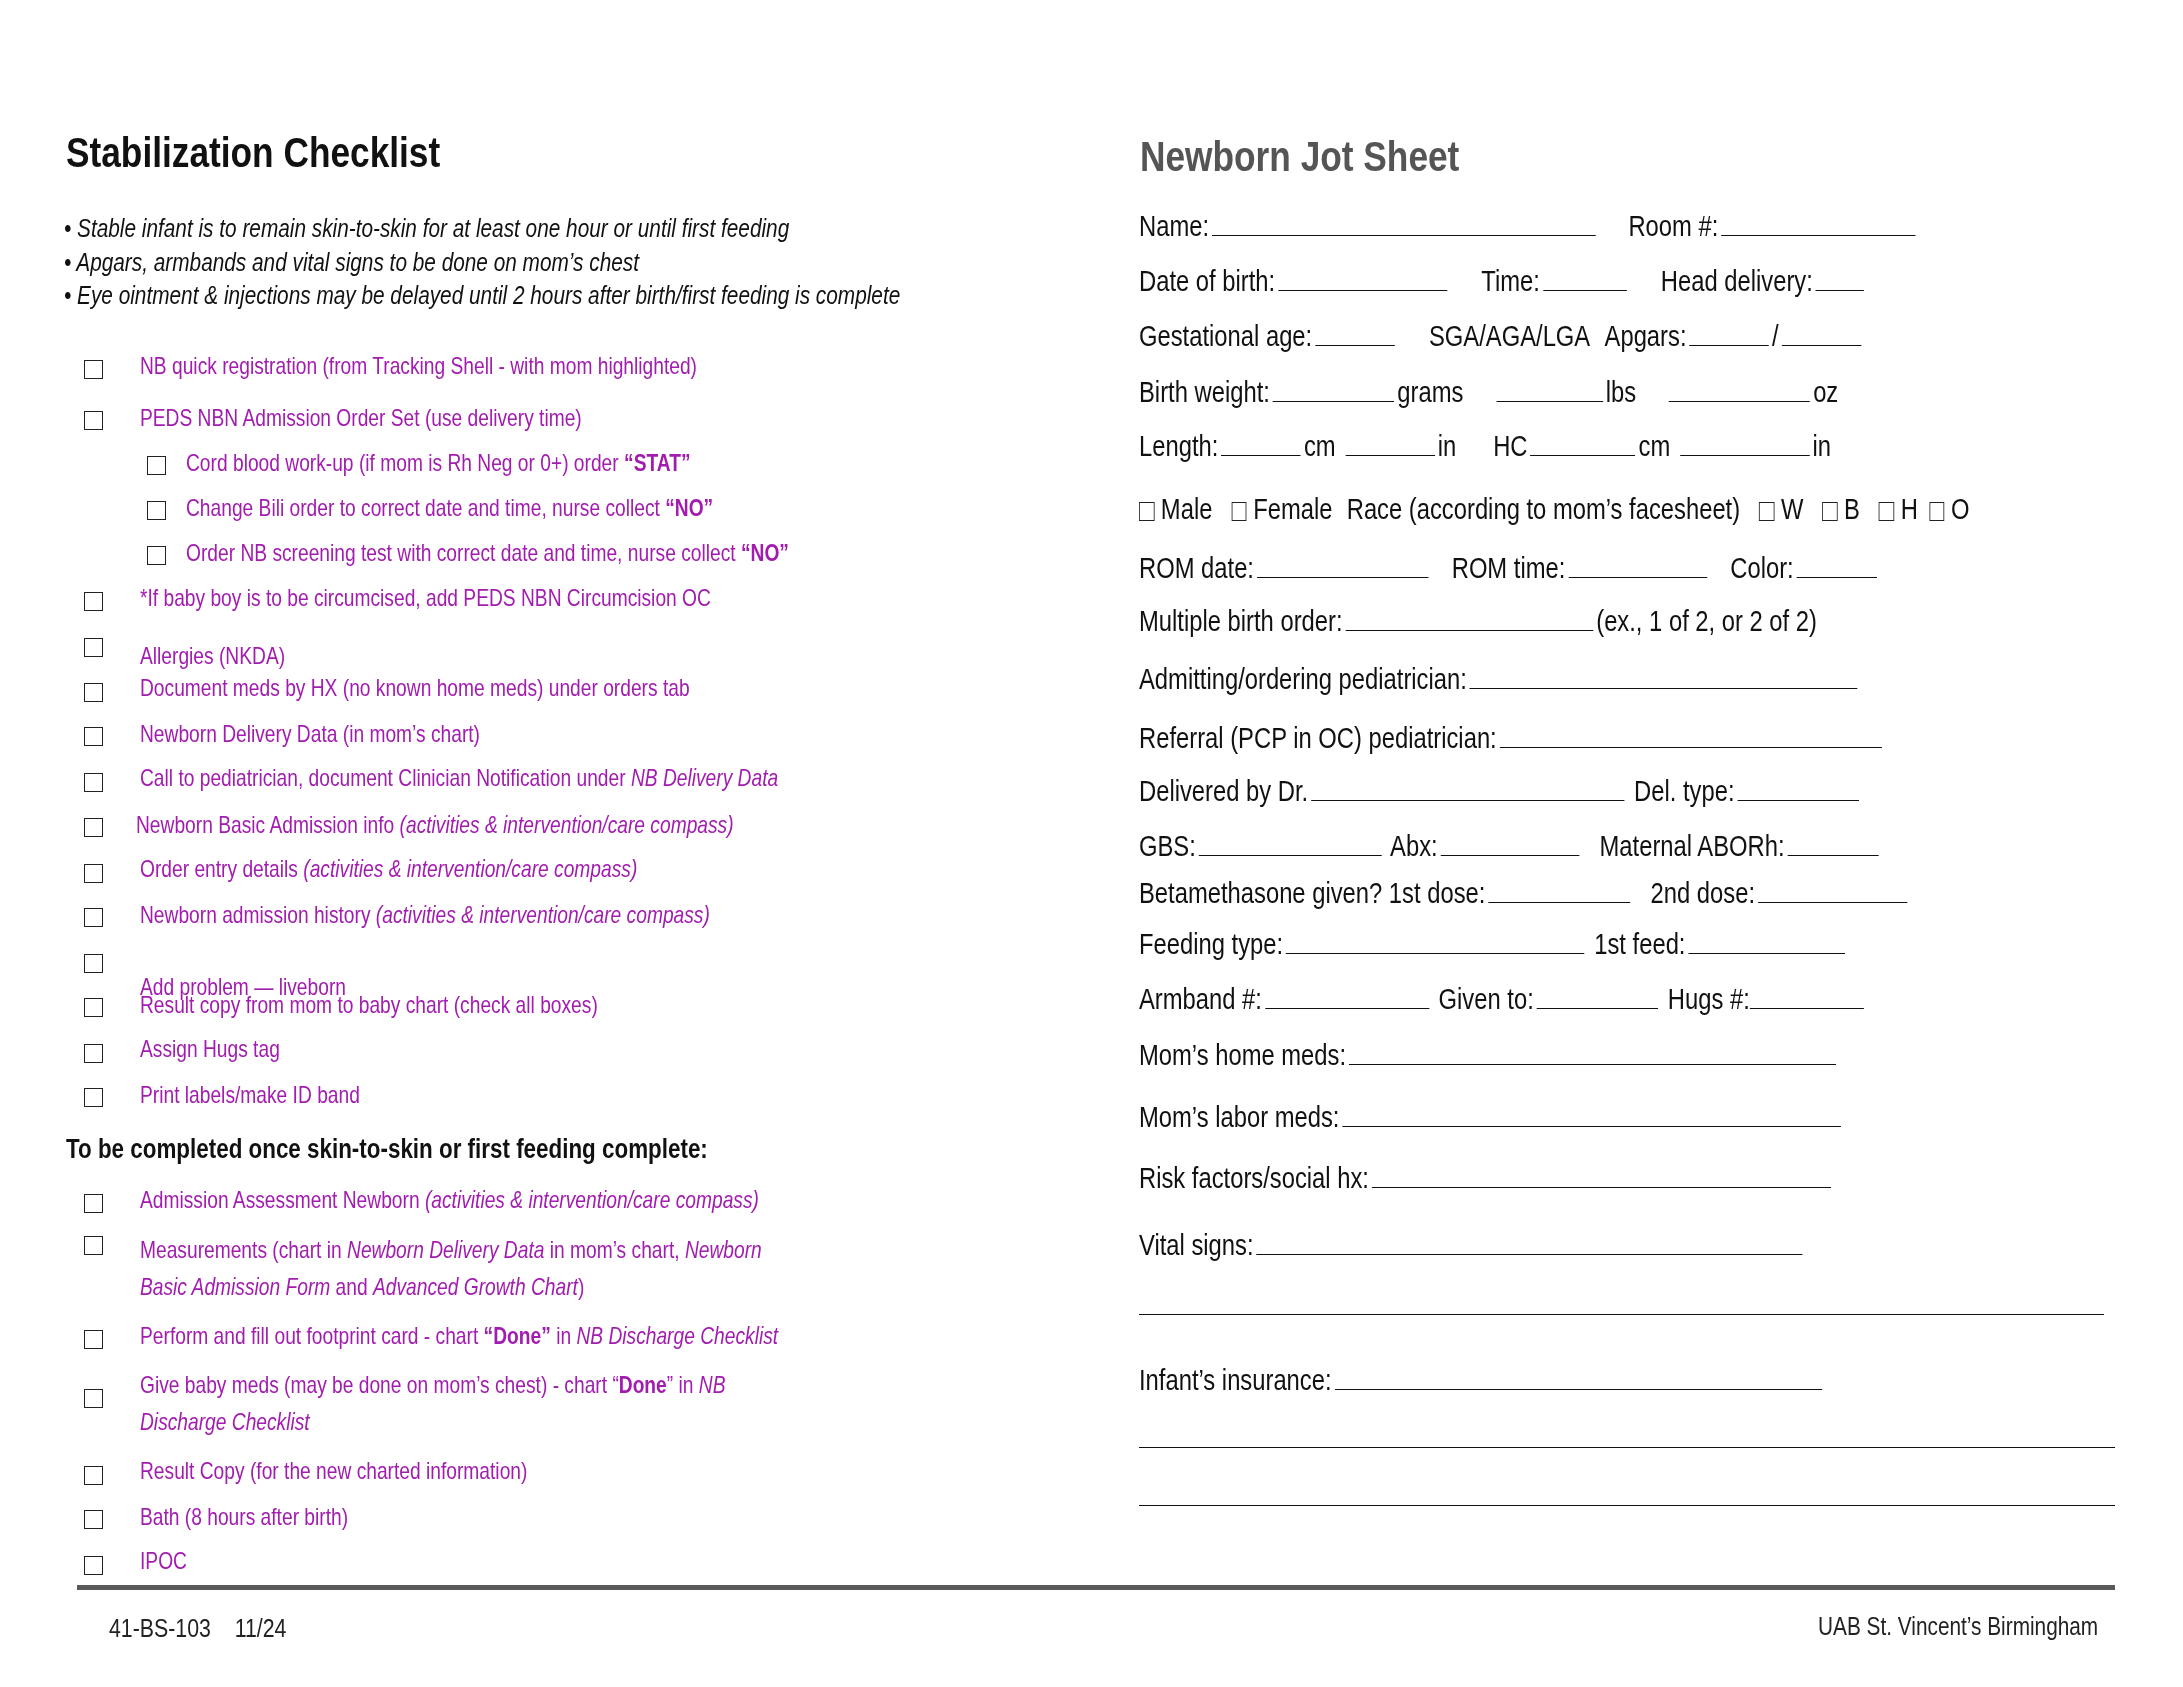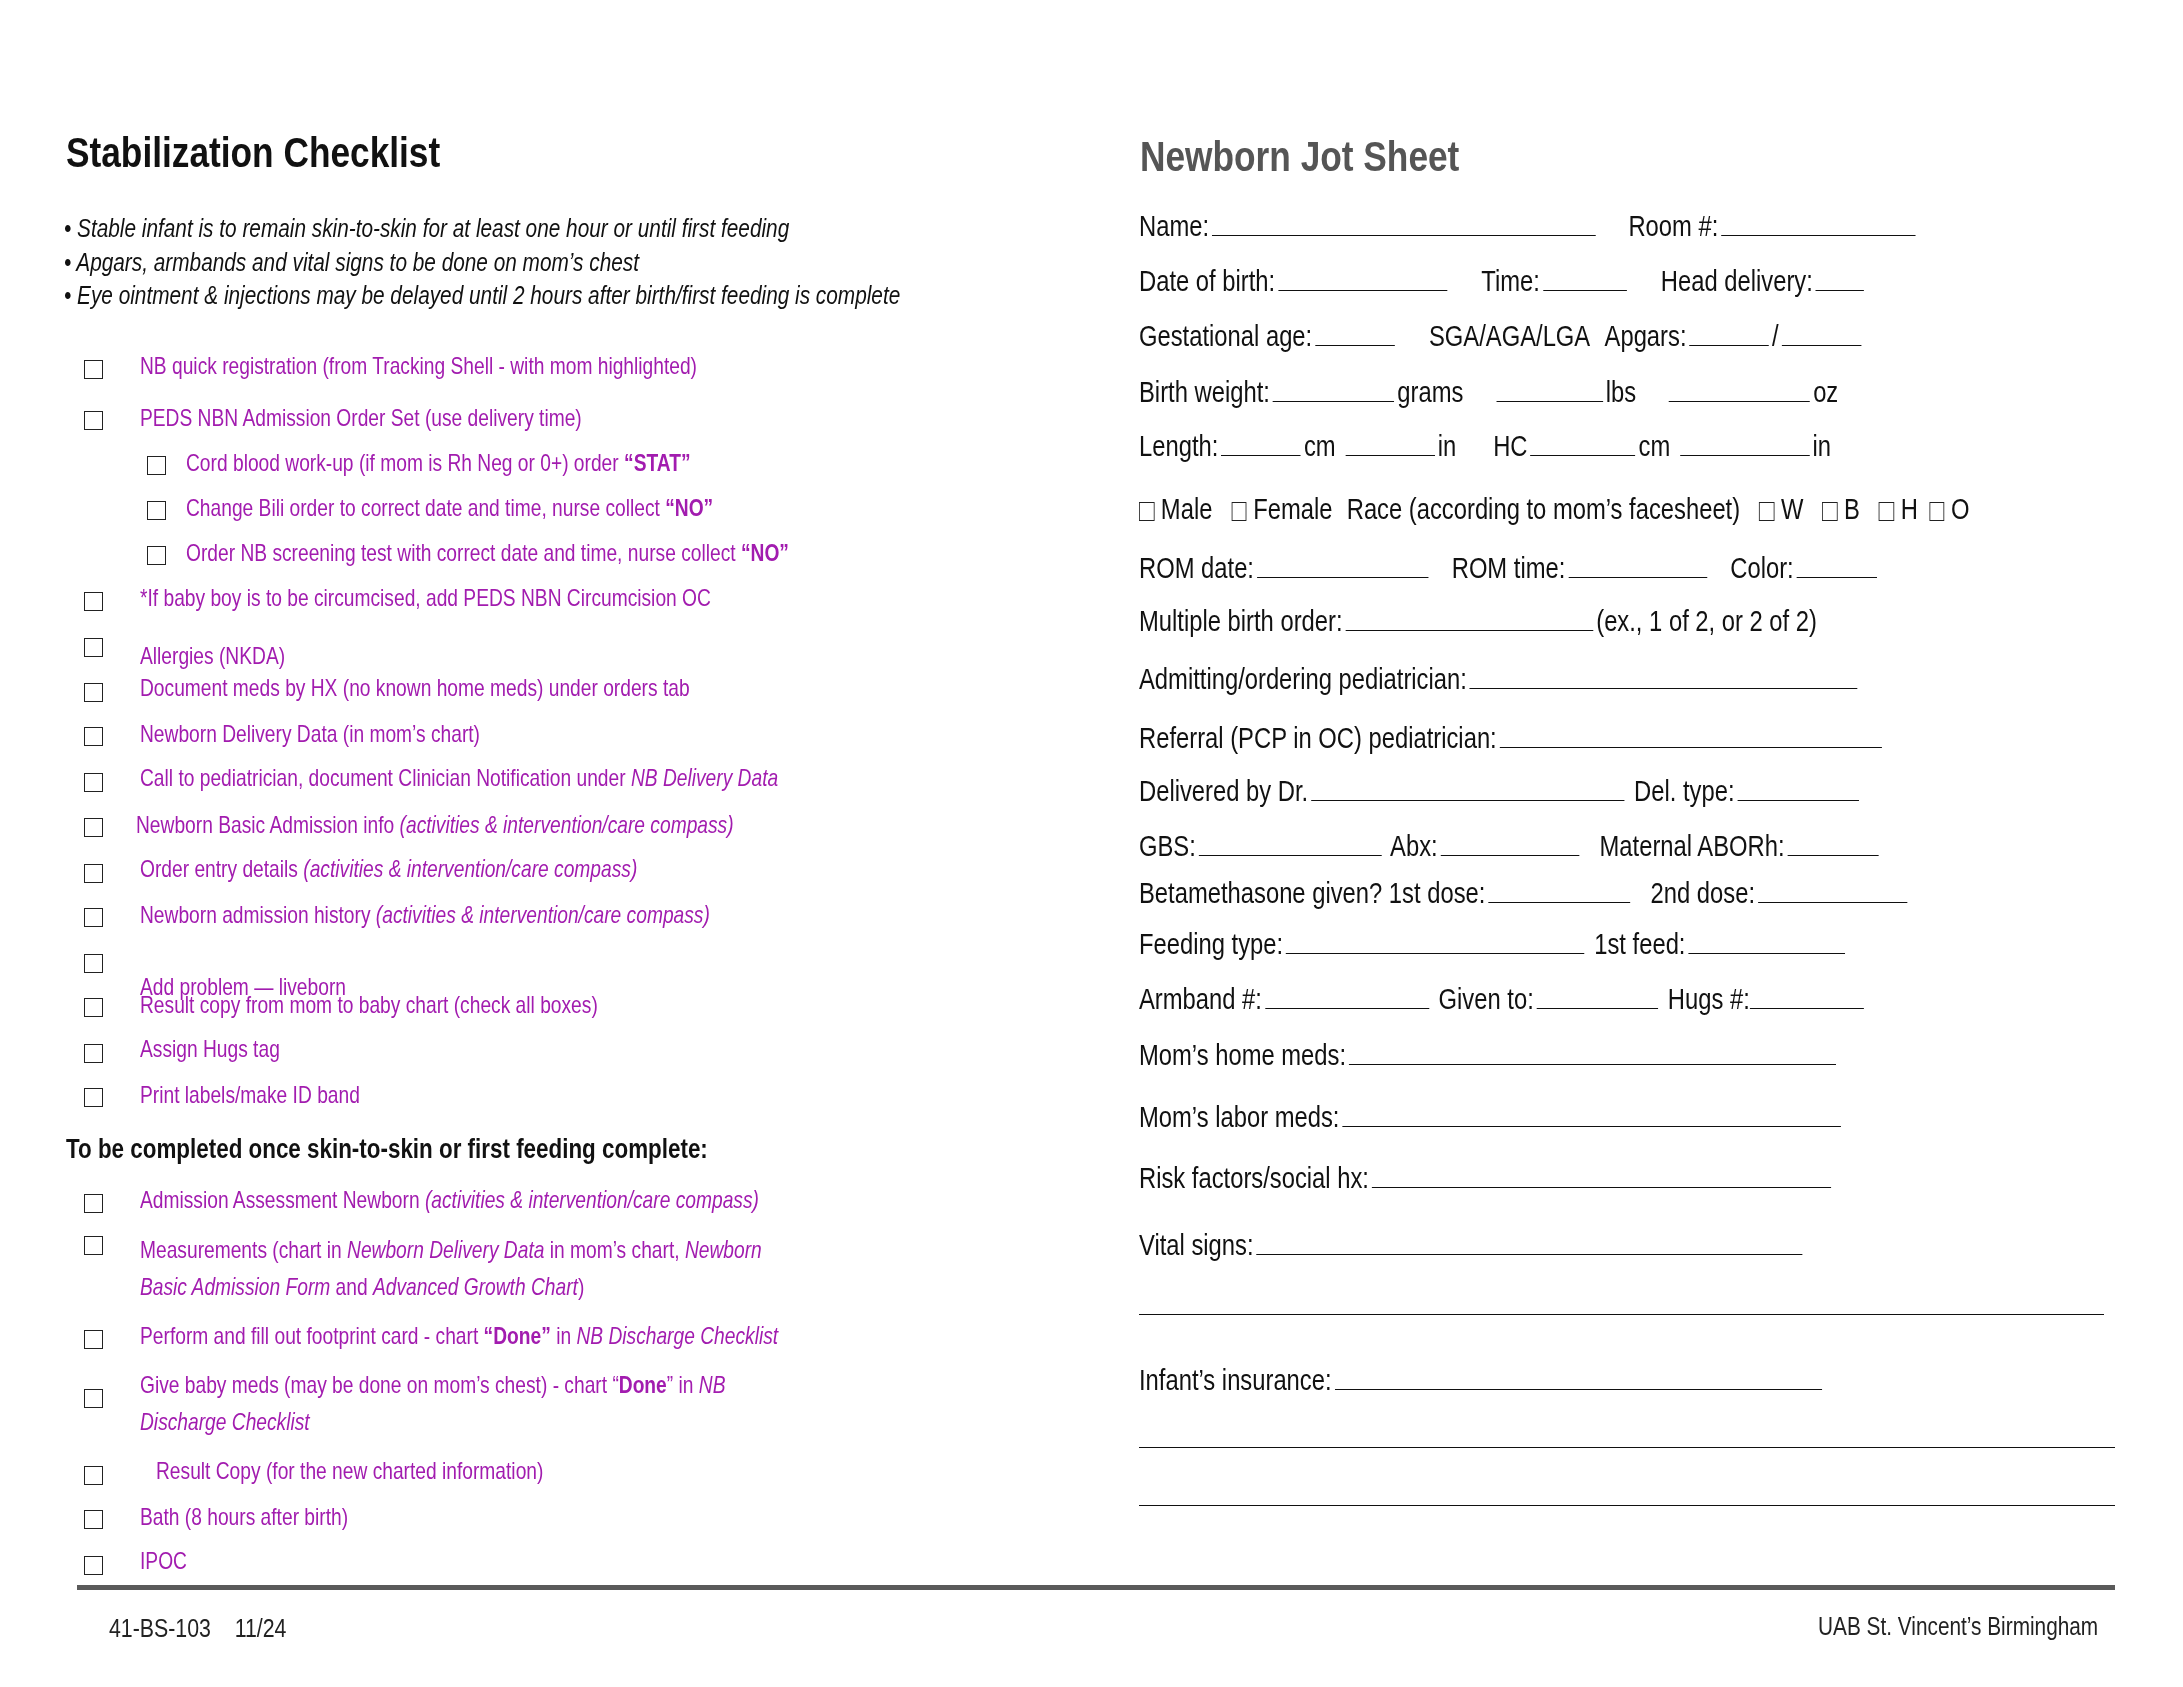--- a/index.html
+++ b/index.html
@@ -117,21 +117,21 @@
   <div class="box" style="left:84px;top:1330px"></div>
   <div class="abs item" style="left:140px;top:1322px"><span class="cond" style="transform:scaleX(0.80)"><span>Perform and fill out footprint card - chart </span><b>“Done”</b><span> in </span><i>NB Discharge Checklist</i></span></div>
 </div>
 <div>
   <div class="box" style="left:84px;top:1389px"></div>
   <div class="abs item" style="left:140px;top:1371px"><span class="cond" style="transform:scaleX(0.80)"><span>Give baby meds (may be done on mom’s chest) - chart “</span><b>Done</b><span>” in </span><i>NB</i></span></div>
   <div class="abs item" style="left:140px;top:1408px"><span class="cond" style="transform:scaleX(0.80)"><i>Discharge Checklist</i></span></div>
 </div>
 <div>
   <div class="box" style="left:84px;top:1466px"></div>
-  <div class="abs item" style="left:156px;top:1457px"><span class="cond" style="transform:scaleX(0.80)">Result Copy (for the new charted information)</span></div>
+  <div class="abs item" style="left:140px;top:1457px"><span class="cond" style="transform:scaleX(0.80)">Result Copy (for the new charted information)</span></div>
 </div>
 <div>
   <div class="box" style="left:84px;top:1510px"></div>
   <div class="abs item" style="left:140px;top:1503px"><span class="cond" style="transform:scaleX(0.80)">Bath (8 hours after birth)</span></div>
 </div>
 <div>
   <div class="box" style="left:84px;top:1556px"></div>
   <div class="abs item" style="left:140px;top:1547px"><span class="cond" style="transform:scaleX(0.80)">IPOC</span></div>
 </div>
 

